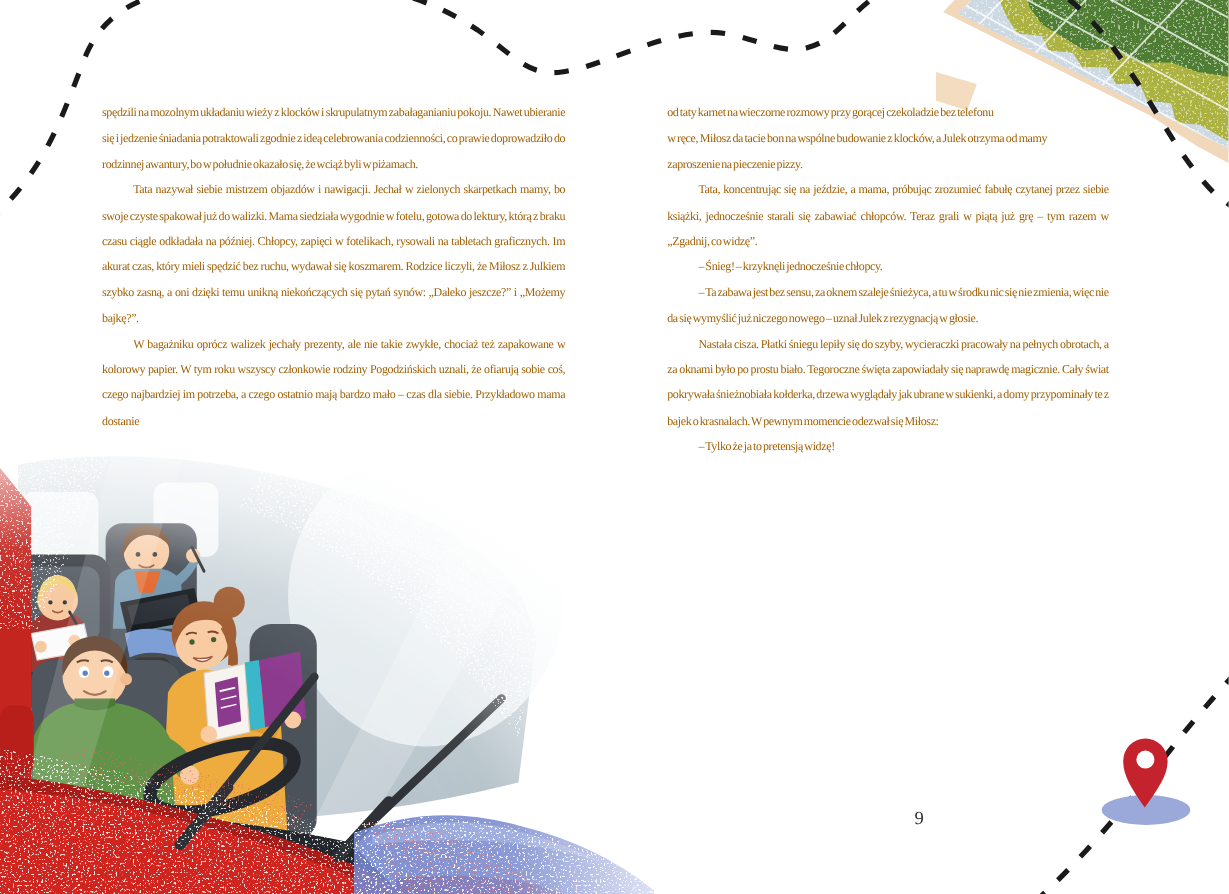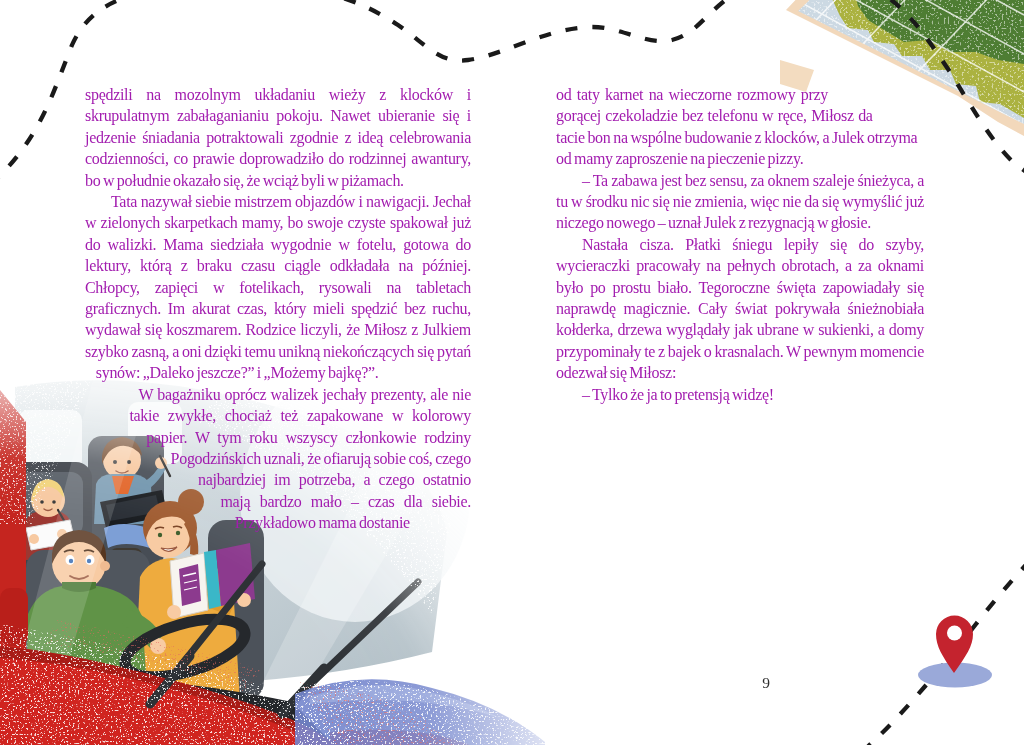--- a/index.html
+++ b/index.html
@@ -3,21 +3,21 @@
 <meta charset="utf-8">
 <style>
   html,body{margin:0;padding:0;}
   body{
     width:1024px;height:745px;position:relative;overflow:hidden;
     background:#ffffff;
     font-family:"Liberation Serif","DejaVu Serif",serif;
   }
   .text-col{
     position:absolute;top:84px;z-index:3;
-    color:#a21caf;font-size:16px;line-height:21.4px;
+    color:#a16207;font-size:10px;line-height:21.4px;
     letter-spacing:-0.3px;word-spacing:-1.1px;
     text-align:justify;
   }
   .text-col p{margin:0;}
   .text-col p.ind{text-indent:26px;}
   #left-col{left:85px;width:386px;height:580px;}
   #right-col{left:556px;width:368px;height:600px;}
   
   .art-spacer{
     float:left;width:176px;height:578px;
@@ -236,18 +236,20 @@
 <div id="left-col" class="text-col" lang="pl">
   <div class="art-spacer"></div>
   <p>spędzili na mozolnym układaniu wieży z klocków i skrupulatnym zabałaganianiu pokoju. Nawet ubieranie się i jedzenie śniadania potraktowali zgodnie z ideą celebrowania codzienności, co prawie doprowadziło do rodzinnej awantury, bo w południe okazało się, że wciąż byli w piżamach.</p>
   <p class="ind">Tata nazywał siebie mistrzem objazdów i nawigacji. Jechał w zielonych skarpetkach mamy, bo swoje czyste spakował już do walizki. Mama siedziała wygodnie w fotelu, gotowa do lektury, którą z braku czasu ciągle odkładała na później. Chłopcy, zapięci w fotelikach, rysowali na tabletach graficznych. Im akurat czas, który mieli spędzić bez ruchu, wydawał się koszmarem. Rodzice liczyli, że Miłosz z Julkiem szybko zasną, a oni dzięki temu unikną niekończących się pytań synów: „Daleko jeszcze?” i „Możemy bajkę?”.</p>
   <p class="ind">W bagażniku oprócz walizek jechały prezenty, ale nie takie zwykłe, chociaż też zapakowane w kolorowy papier. W tym roku wszyscy członkowie rodziny Pogodzińskich uznali, że ofiarują sobie coś, czego najbardziej im potrzeba, a czego ostatnio mają bardzo mało – czas dla siebie. Przykładowo mama dostanie</p>
 </div>
 
 <div id="right-col" class="text-col" lang="pl">
   <div class="map-spacer"></div>
   <p>od taty karnet na wieczorne rozmowy przy gorącej czekoladzie bez telefonu w ręce, Miłosz da tacie bon na wspólne budowanie z klocków, a Julek otrzyma od mamy zaproszenie na pieczenie pizzy.</p>
+  <p class="ind">Tata, koncentrując się na jeździe, a mama, próbując zrozumieć fabułę czytanej przez siebie książki, jednocześnie starali się zabawiać chłopców. Teraz grali w piątą już grę – tym razem w „Zgadnij, co widzę”.</p>
+  <p class="ind">– Śnieg! – krzyknęli jednocześnie chłopcy.</p>
   <p class="ind">– Ta zabawa jest bez sensu, za oknem szaleje śnieżyca, a tu w środku nic się nie zmienia, więc nie da się wymyślić już niczego nowego – uznał Julek z rezygnacją w głosie.</p>
   <p class="ind">Nastała cisza. Płatki śniegu lepiły się do szyby, wycieraczki pracowały na pełnych obrotach, a za oknami było po prostu biało. Tegoroczne święta zapowiadały się naprawdę magicznie. Cały świat pokrywała śnieżnobiała kołderka, drzewa wyglądały jak ubrane w sukienki, a domy przypominały te z bajek o krasnalach. W pewnym momencie odezwał się Miłosz:</p>
   <p class="ind">– Tylko że ja to pretensją widzę!</p>
 </div>
 
 <div id="page-number">9</div>
 
 </body></html>

